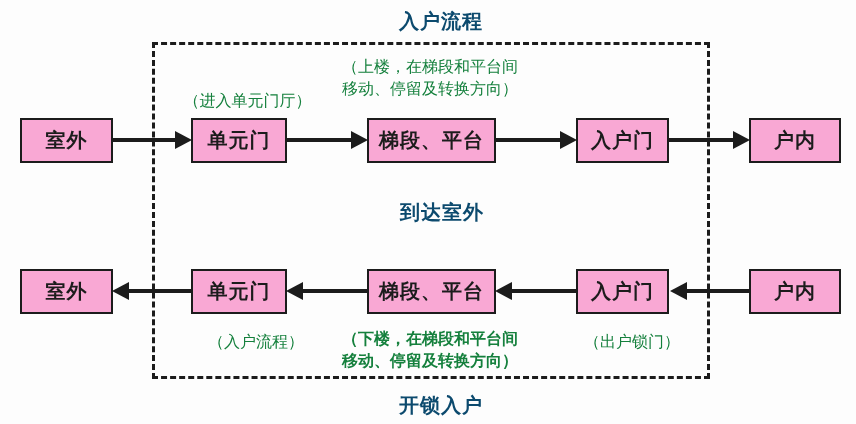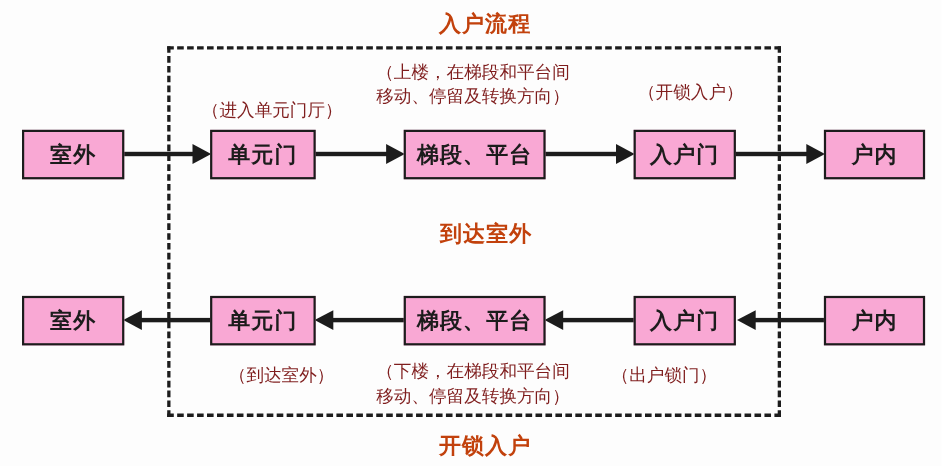--- a/index.html
+++ b/index.html
@@ -14,21 +14,21 @@
     background: #fdfdfd;
     overflow: hidden;
     color: #1c1c1c;
   }
   .flow-title {
     position: absolute;
     text-align: center;
     font-size: 20px;
     font-weight: 600;
     letter-spacing: 1px;
-    color: #c2410c;
+    color: #0c4a6e;
   }
   .boundary {
     position: absolute;
     border: 3px dashed #1c1c1c;
     box-sizing: border-box;
   }
   .node {
     position: absolute;
     box-sizing: border-box;
     border: 2px solid #1c1c1c;
@@ -41,21 +41,21 @@
     letter-spacing: 1px;
     white-space: nowrap;
     z-index: 2;
   }
   .annotation {
     position: absolute;
     text-align: center;
     font-size: 16px;
     line-height: 22px;
     white-space: pre-line;
-    color: #7f1d1d;
+    color: #15803d;
     z-index: 2;
   }
   .arrow {
     position: absolute;
     height: 18px;
     z-index: 1;
   }
   .arrow-right::before {
     content: "";
     position: absolute;
@@ -100,21 +100,20 @@
 
   <div class="flow-title" style="left:361px; top:8px; width:160px;">入户流程</div>
   <div class="flow-title" style="left:352px; top:199px; width:180px;">到达室外</div>
   <div class="flow-title" style="left:361px; top:392px; width:160px;">开锁入户</div>
 
   <div class="boundary" style="left:152px; top:42px; width:558px; height:337px;"></div>
 
   <div class="annotation" style="left:150px; top:90px; width:195px;">（进入单元门厅）</div>
   <div class="annotation" style="left:315px; top:56px; width:230px;">（上楼，在梯段和平台间
 移动、停留及转换方向）</div>
-  <div class="annotation" style="left:568px; top:74px; width:120px;">（开锁入户）</div>
 
   <div class="node" style="left:20px;  top:118px; width:93px;  height:45px;">室外</div>
   <div class="node" style="left:191px; top:118px; width:96px;  height:45px;">单元门</div>
   <div class="node" style="left:367px; top:118px; width:129px; height:45px;">梯段、平台</div>
   <div class="node" style="left:576px; top:118px; width:93px;  height:45px;">入户门</div>
   <div class="node" style="left:749px; top:118px; width:92px;  height:45px;">户内</div>
 
   <div class="arrow arrow-right" style="left:112px; top:131px; width:80px;"></div>
   <div class="arrow arrow-right" style="left:286px; top:131px; width:82px;"></div>
   <div class="arrow arrow-right" style="left:495px; top:131px; width:82px;"></div>
@@ -124,18 +123,18 @@
   <div class="node" style="left:191px; top:269px; width:96px;  height:45px;">单元门</div>
   <div class="node" style="left:367px; top:269px; width:129px; height:45px;">梯段、平台</div>
   <div class="node" style="left:576px; top:269px; width:93px;  height:45px;">入户门</div>
   <div class="node" style="left:749px; top:269px; width:92px;  height:45px;">户内</div>
 
   <div class="arrow arrow-left" style="left:112px; top:282px; width:80px;"></div>
   <div class="arrow arrow-left" style="left:286px; top:282px; width:82px;"></div>
   <div class="arrow arrow-left" style="left:495px; top:282px; width:82px;"></div>
   <div class="arrow arrow-left" style="left:670px; top:282px; width:80px;"></div>
 
-  <div class="annotation" style="left:195px; top:331px; width:122px;">（到达室外）</div>
-  <div class="annotation" style="left:315px; top:328px; width:230px;">（下楼，在梯段和平台间
+  <div class="annotation" style="left:195px; top:331px; width:122px;">（入户流程）</div>
+  <div class="annotation" style="left:315px; top:328px; width:230px;font-weight:bold;">（下楼，在梯段和平台间
 移动、停留及转换方向）</div>
-  <div class="annotation" style="left:544px; top:331px; width:120px;font-family:Liberation Serif, serif;">（出户锁门）</div>
+  <div class="annotation" style="left:572px; top:331px; width:120px;font-family:Liberation Serif, serif;">（出户锁门）</div>
 
 </div>
 
 </body></html>

